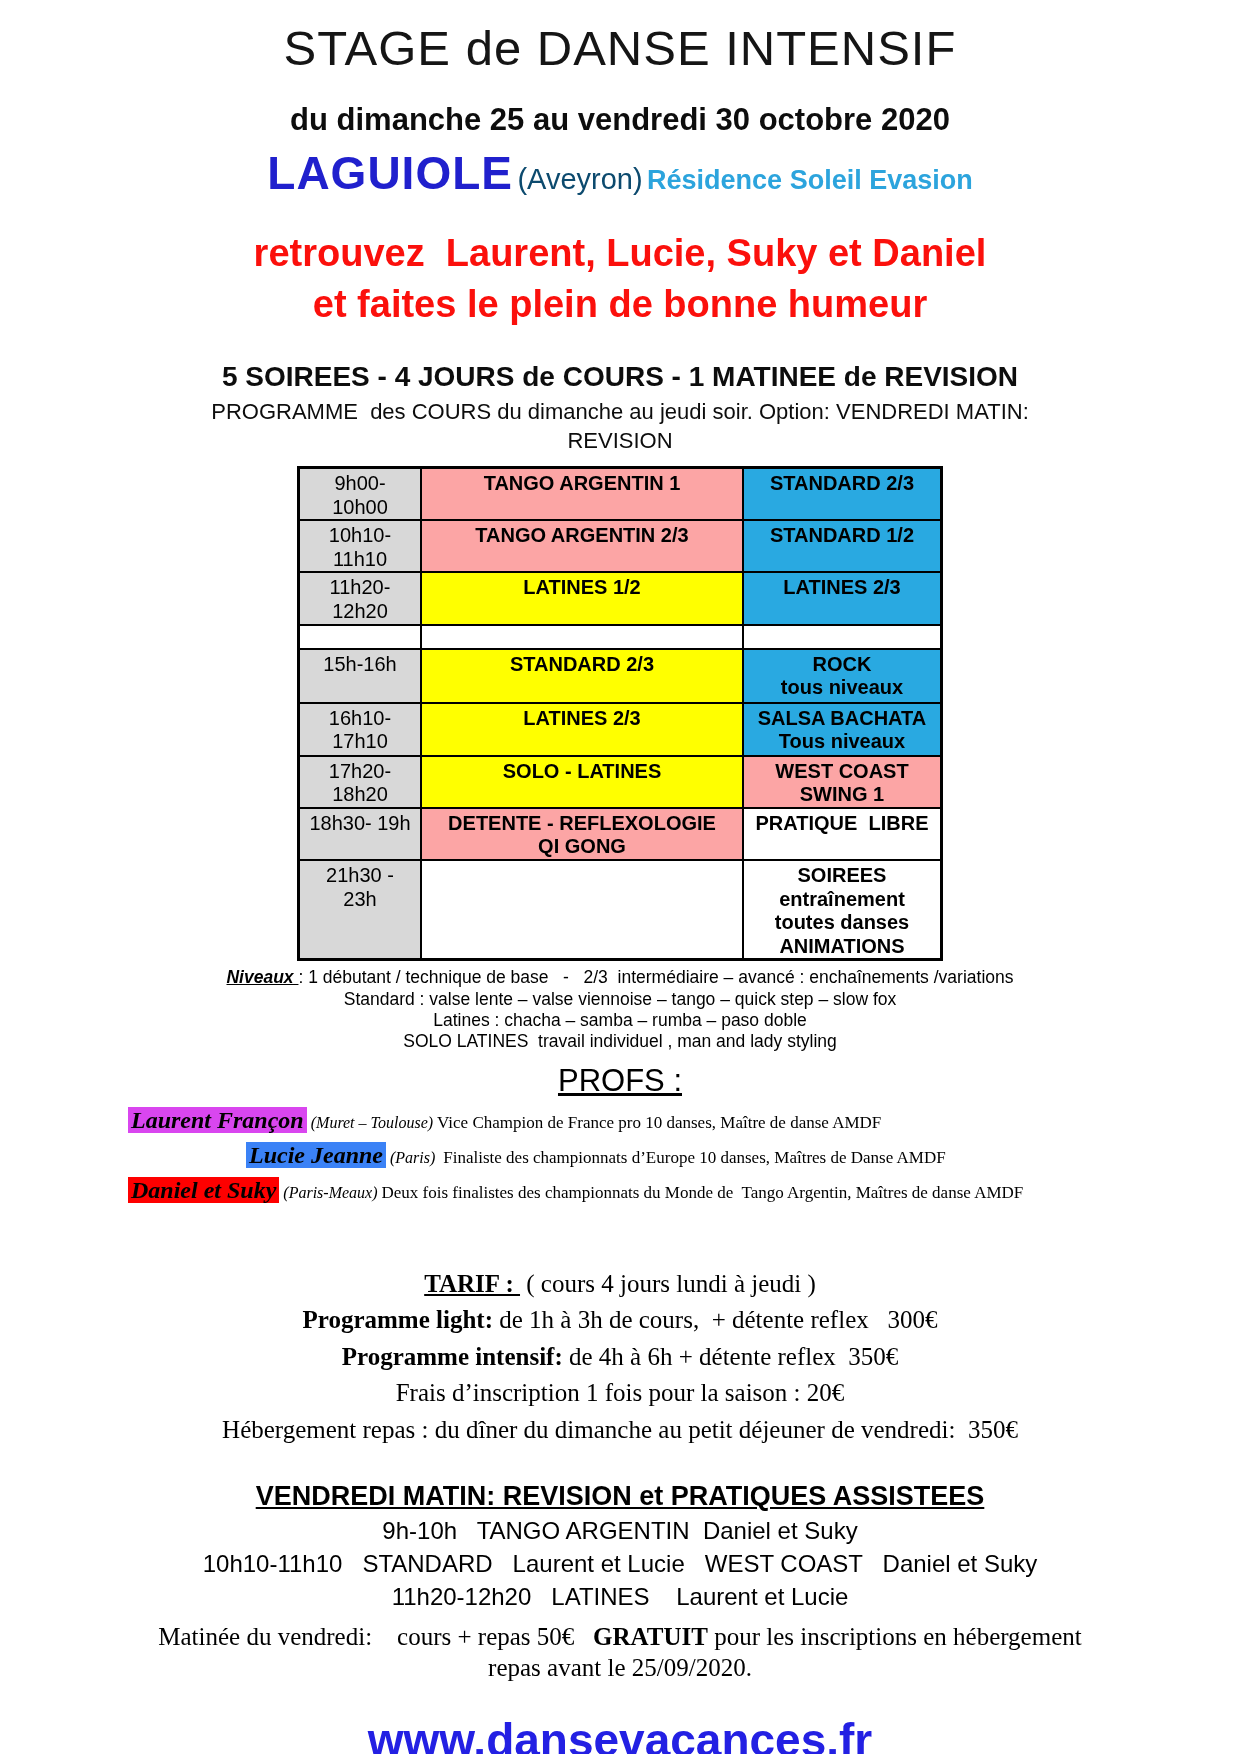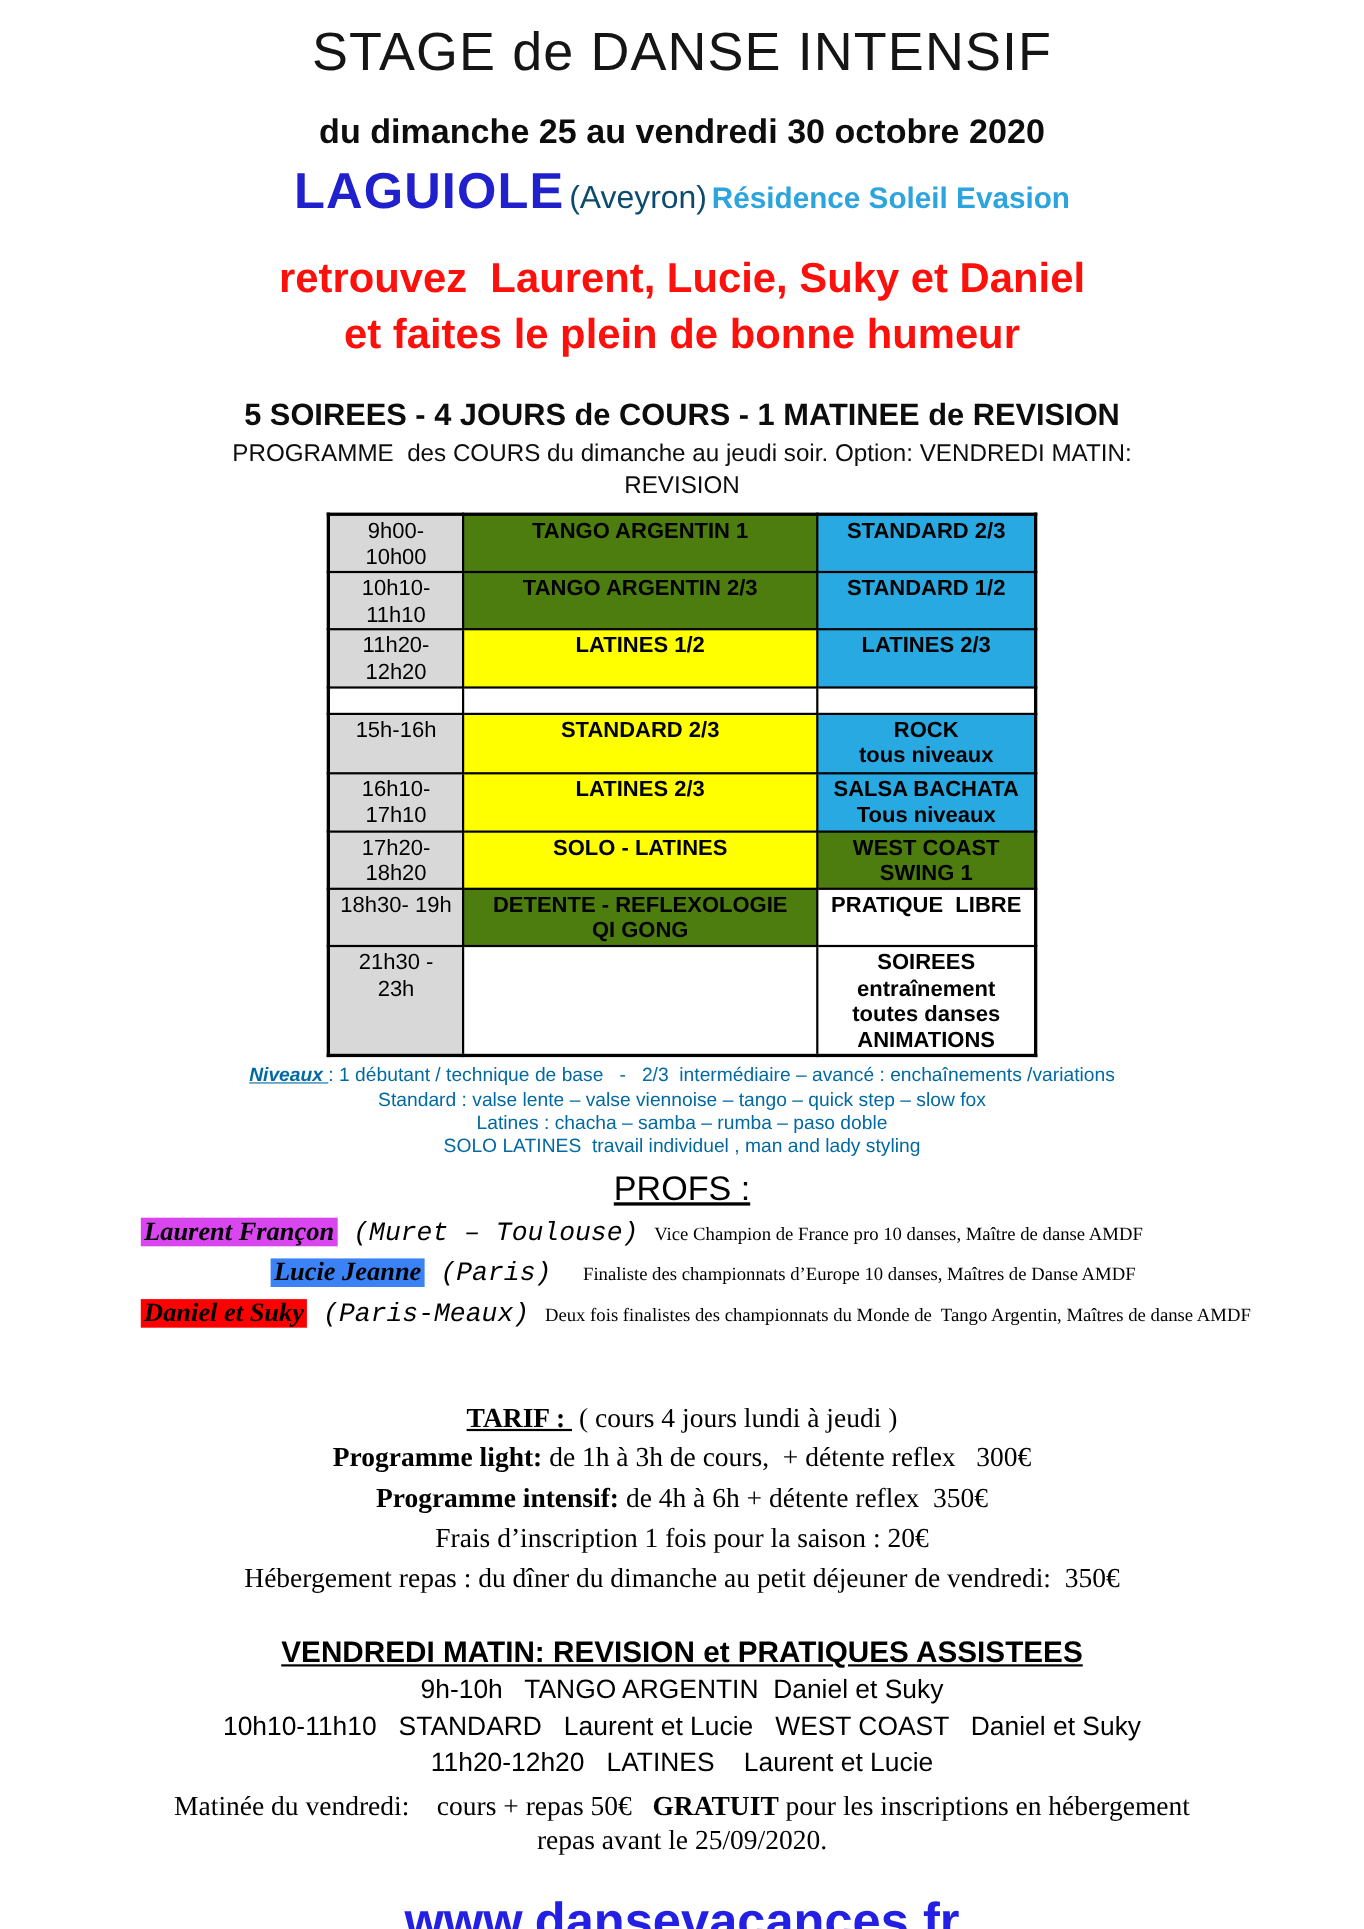--- a/index.html
+++ b/index.html
@@ -20,42 +20,42 @@
   .progline{margin-top:4px;font-size:22px;color:#0d0d0d;line-height:1.35;}
 
   
   table.sched{border-collapse:collapse;margin:10px auto 0 auto;border:3px solid #000;}
   table.sched td{border:2px solid #000;vertical-align:top;padding:3px 4px 0 4px;
                  font-size:20px;line-height:1.18;text-align:center;white-space:pre-wrap;}
   td.timecol{width:112px;font-weight:400;}
   td.midcol{width:312px;font-weight:700;}
   td.rightcol{width:188px;font-weight:700;}
   .c-gray{background:#d8d8d8;}
-  .c-red{background:#4d7c0f;}
+  .c-red{background:#fca5a5;}
   .c-yellow{background:#ffff00;}
   .c-cyan{background:#29a9e1;}
   .c-white{background:#ffffff;}
   .h-r1{height:44px;} .h-r2{height:44px;} .h-r3{height:44px;}
   .h-empty{height:19px;} .h-r5{height:49px;} .h-r6{height:48px;}
   .h-r7{height:43px;} .h-r8{height:43px;} .h-r9{height:89px;}
 
   
-  .notes{margin-top:6px;font-size:17.5px;line-height:1.22;color:#0369a1;}
+  .notes{margin-top:6px;font-size:17.5px;line-height:1.22;color:#000000;}
   .niveaux-label{font-weight:700;font-style:italic;text-decoration:underline;}
 
   
   .profs-title{margin-top:10px;font-size:31px;font-weight:400;text-decoration:underline;}
   .profs{margin:6px 0 0 128px;font-family:"Liberation Serif",serif;}
   .prof-line{margin-top:5px;line-height:1.25;}
   .prof-line.indent{padding-left:118px;}
   .prof-name{font-size:24px;font-weight:700;font-style:italic;padding:0 3px;}
   .hl-cyan{background:#d946ef;}
   .hl-yellow{background:#3b82f6;}
   .hl-red{background:#fe0000;}
-  .prof-loc{font-size:24px;font-style:italic;font-family:Liberation Mono, monospace;}
+  .prof-loc{font-size:16px;font-style:italic;}
   .prof-desc{font-size:17px;}
 
   
   .tarif{margin-top:64px;font-family:"Liberation Serif",serif;font-size:25px;line-height:1.22;}
   .tarif-line{margin-top:6px;}
   .tarif-title{font-weight:700;text-decoration:underline;}
   .bold{font-weight:700;}
 
   
   .vendredi-title{margin-top:36px;font-size:27px;font-weight:700;text-decoration:underline;}

